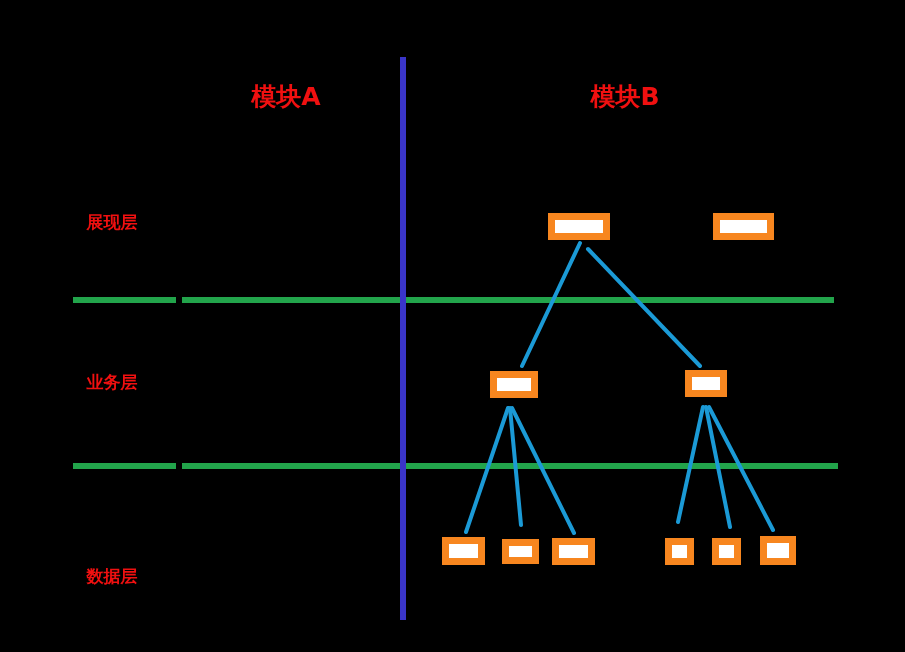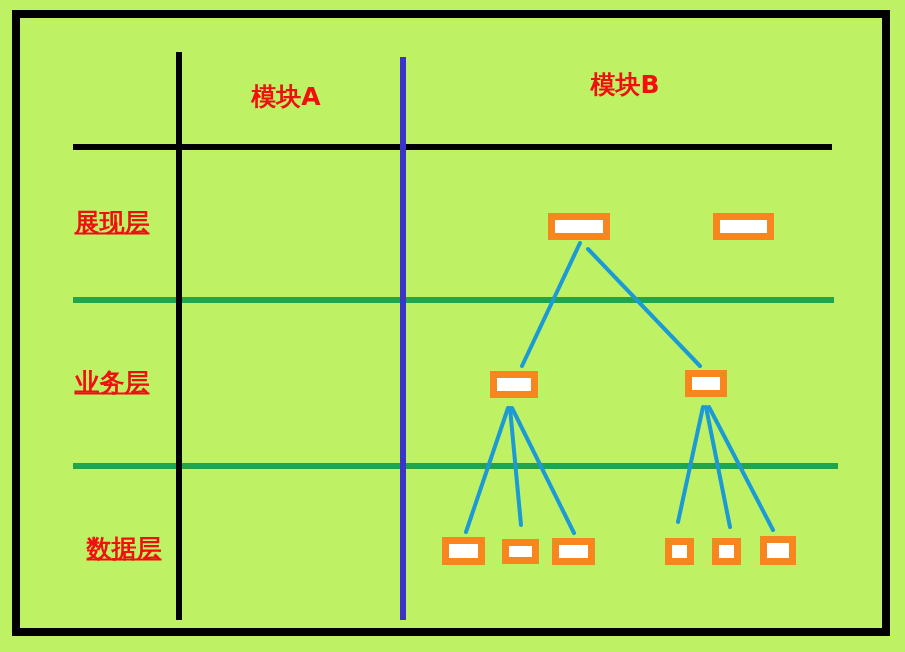--- a/index.html
+++ b/index.html
@@ -7,21 +7,21 @@
     padding: 0;
     background: #ffffff;
   }
   body {
     font-family: "DejaVu Sans", "Liberation Sans", sans-serif;
   }
   #canvas {
     position: relative;
     width: 905px;
     height: 652px;
-    background: #bef264;
+    background: #000000;
     overflow: hidden;
   }
   #canvas svg.layer {
     position: absolute;
     left: 0;
     top: 0;
     width: 905px;
     height: 652px;
   }
   .lbl {
@@ -30,23 +30,22 @@
     font-weight: bold;
     white-space: nowrap;
     font-family: "DejaVu Sans", "Liberation Sans", sans-serif;
     line-height: 1;
   }
   .lbl.module {
     font-size: 25px;
     letter-spacing: 0px;
   }
   .lbl.layer-name {
-    font-size: 25px;
+    font-size: 17px;
     letter-spacing: 0px;
-    text-decoration: underline;
   }
 </style>
 </head>
 <body>
 
 <div id="canvas">
 
   <svg class="layer" id="vector-layer" viewBox="0 0 905 652">
     <g id="frame-group">
         <rect x="16" y="14" width="870" height="618" fill="none" stroke="#000000" stroke-width="8"></rect>
@@ -77,19 +76,19 @@
         <rect x="505.5" y="542.5" width="30" height="18" fill="#ffffff" stroke="#f7861f" stroke-width="7"></rect>
         <rect x="555.5" y="541.5" width="36" height="20" fill="#ffffff" stroke="#f7861f" stroke-width="7"></rect>
         <rect x="668.5" y="541.5" width="22" height="20" fill="#ffffff" stroke="#f7861f" stroke-width="7"></rect>
         <rect x="715.5" y="541.5" width="22" height="20" fill="#ffffff" stroke="#f7861f" stroke-width="7"></rect>
         <rect x="763.5" y="539.5" width="29" height="22" fill="#ffffff" stroke="#f7861f" stroke-width="7"></rect>
       </g>
   </svg>
 
   <div id="labels-layer">
       <div class="lbl module" style="left: 286px; top: 96px; transform: translate(-50%, -50%); color: rgb(240, 16, 16);">模块A</div>
-      <div class="lbl module" style="left: 625px; top: 84px; transform: translate(-50%, -50%); color: rgb(240, 16, 16);">模块B</div>
+      <div class="lbl module" style="left: 625px; top: 96px; transform: translate(-50%, -50%); color: rgb(240, 16, 16);">模块B</div>
       <div class="lbl layer-name" style="left: 112px; top: 222px; transform: translate(-50%, -50%); color: rgb(240, 16, 16);">展现层</div>
       <div class="lbl layer-name" style="left: 112px; top: 382px; transform: translate(-50%, -50%); color: rgb(240, 16, 16); text-align: right;">业务层</div>
-      <div class="lbl layer-name" style="left: 112px; top: 548px; transform: translate(-50%, -50%); color: rgb(240, 16, 16); margin-left: 12px;">数据层</div>
+      <div class="lbl layer-name" style="left: 112px; top: 576px; transform: translate(-50%, -50%); color: rgb(240, 16, 16);">数据层</div>
     </div>
 
 </div>
 
 </body></html>

